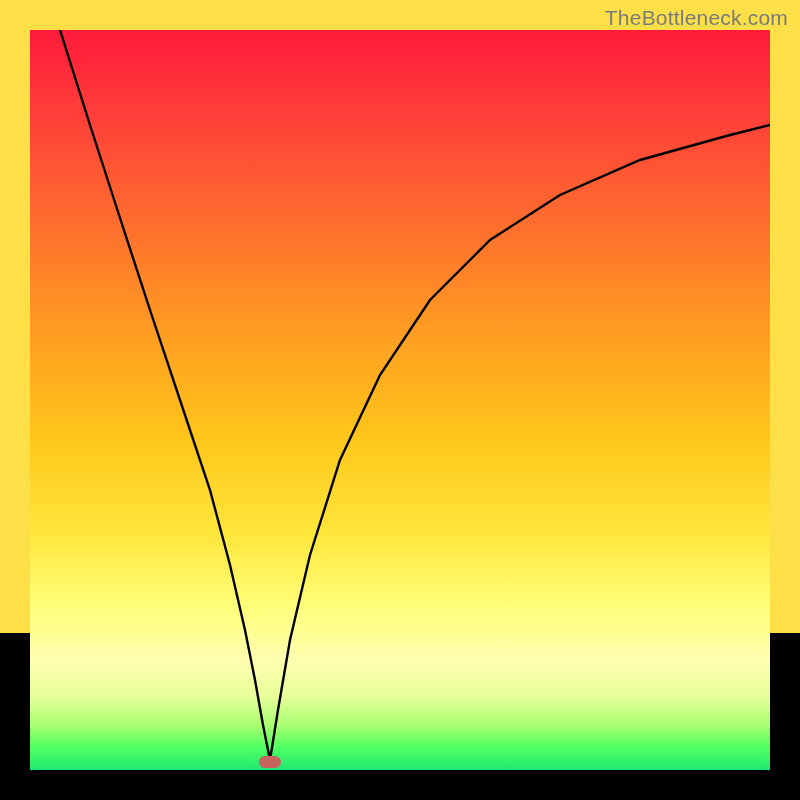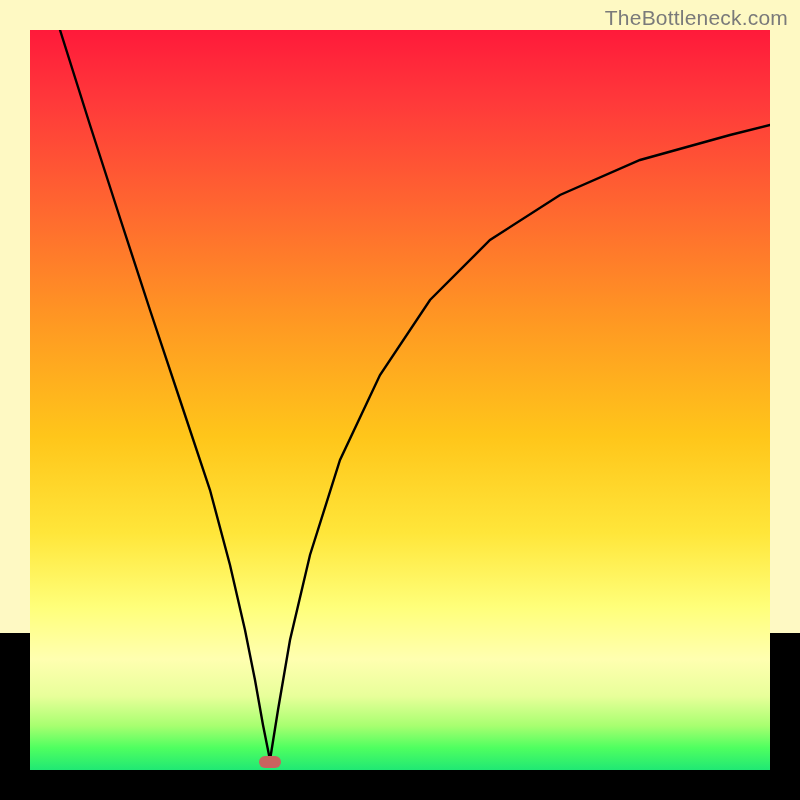--- a/index.html
+++ b/index.html
@@ -10,21 +10,21 @@
     background: #000;
     overflow: hidden;
     font-family: Arial, Helvetica, sans-serif;
   }
   .frame {
     position: absolute;
     left: 0;
     top: 0;
     width: 800px;
     height: 633px;
-    background: #fef9c3;
+    background: #fde047;
   }
   .plot {
     position: absolute;
     left: 30px;
     top: 30px;
     width: 740px;
     height: 740px;
     
     background: linear-gradient(
       to bottom,

